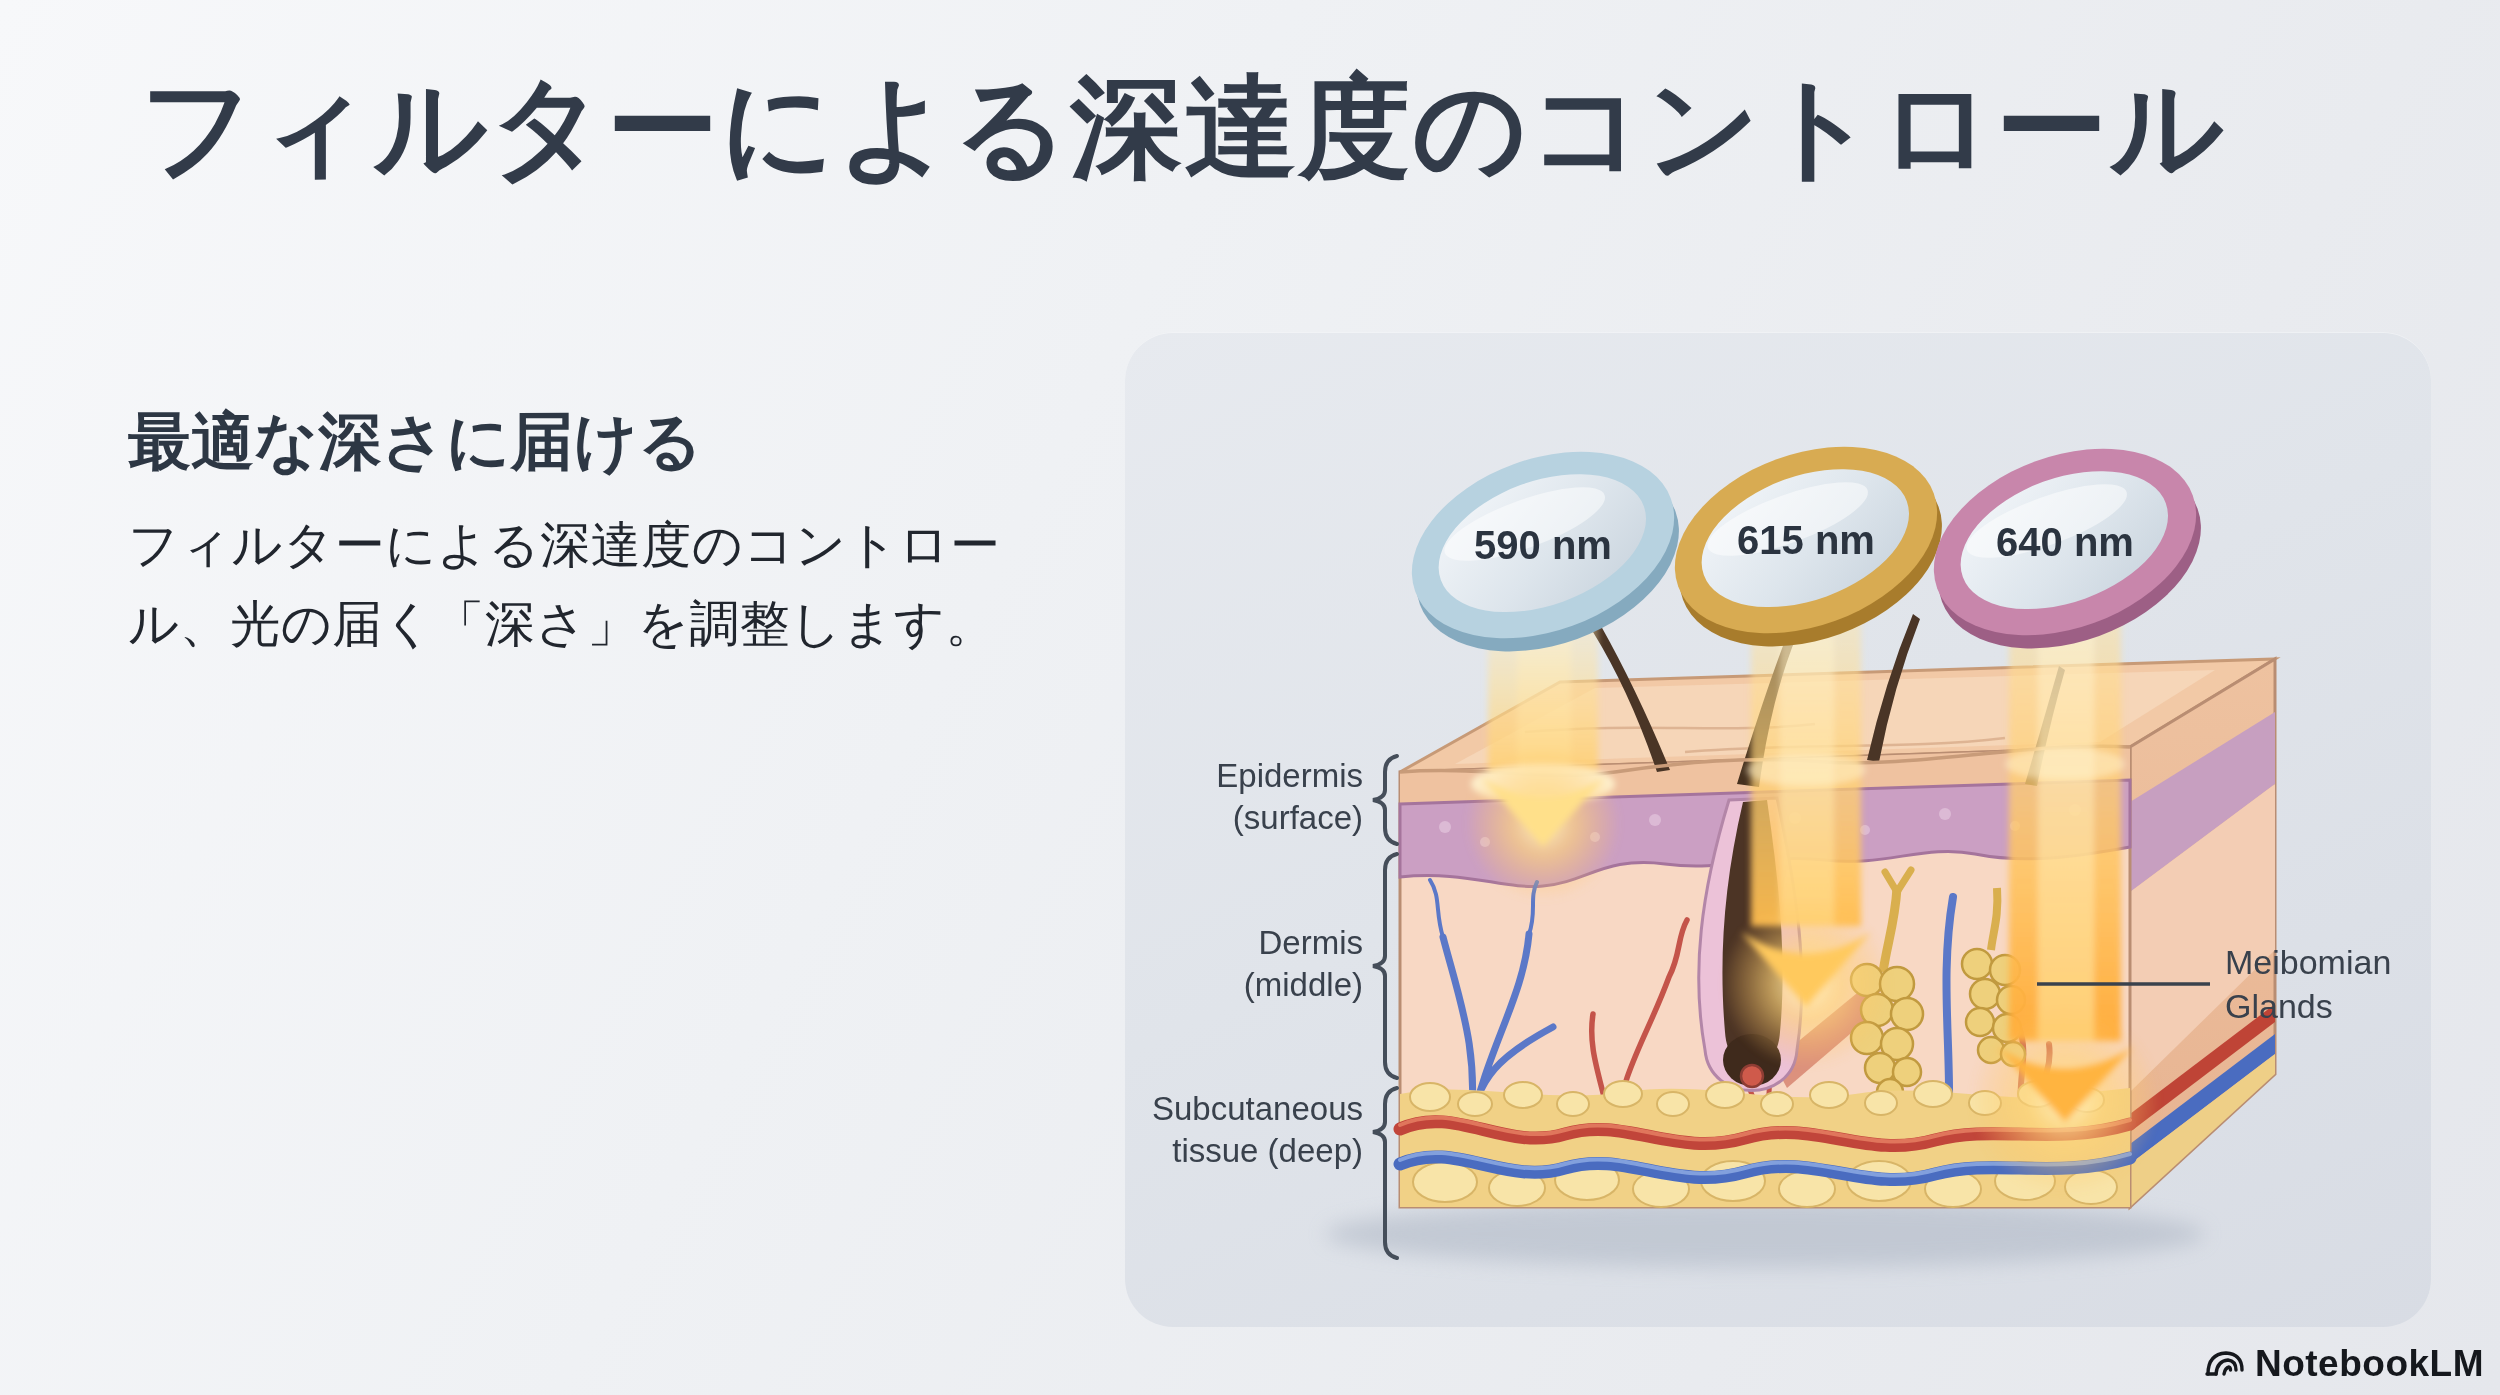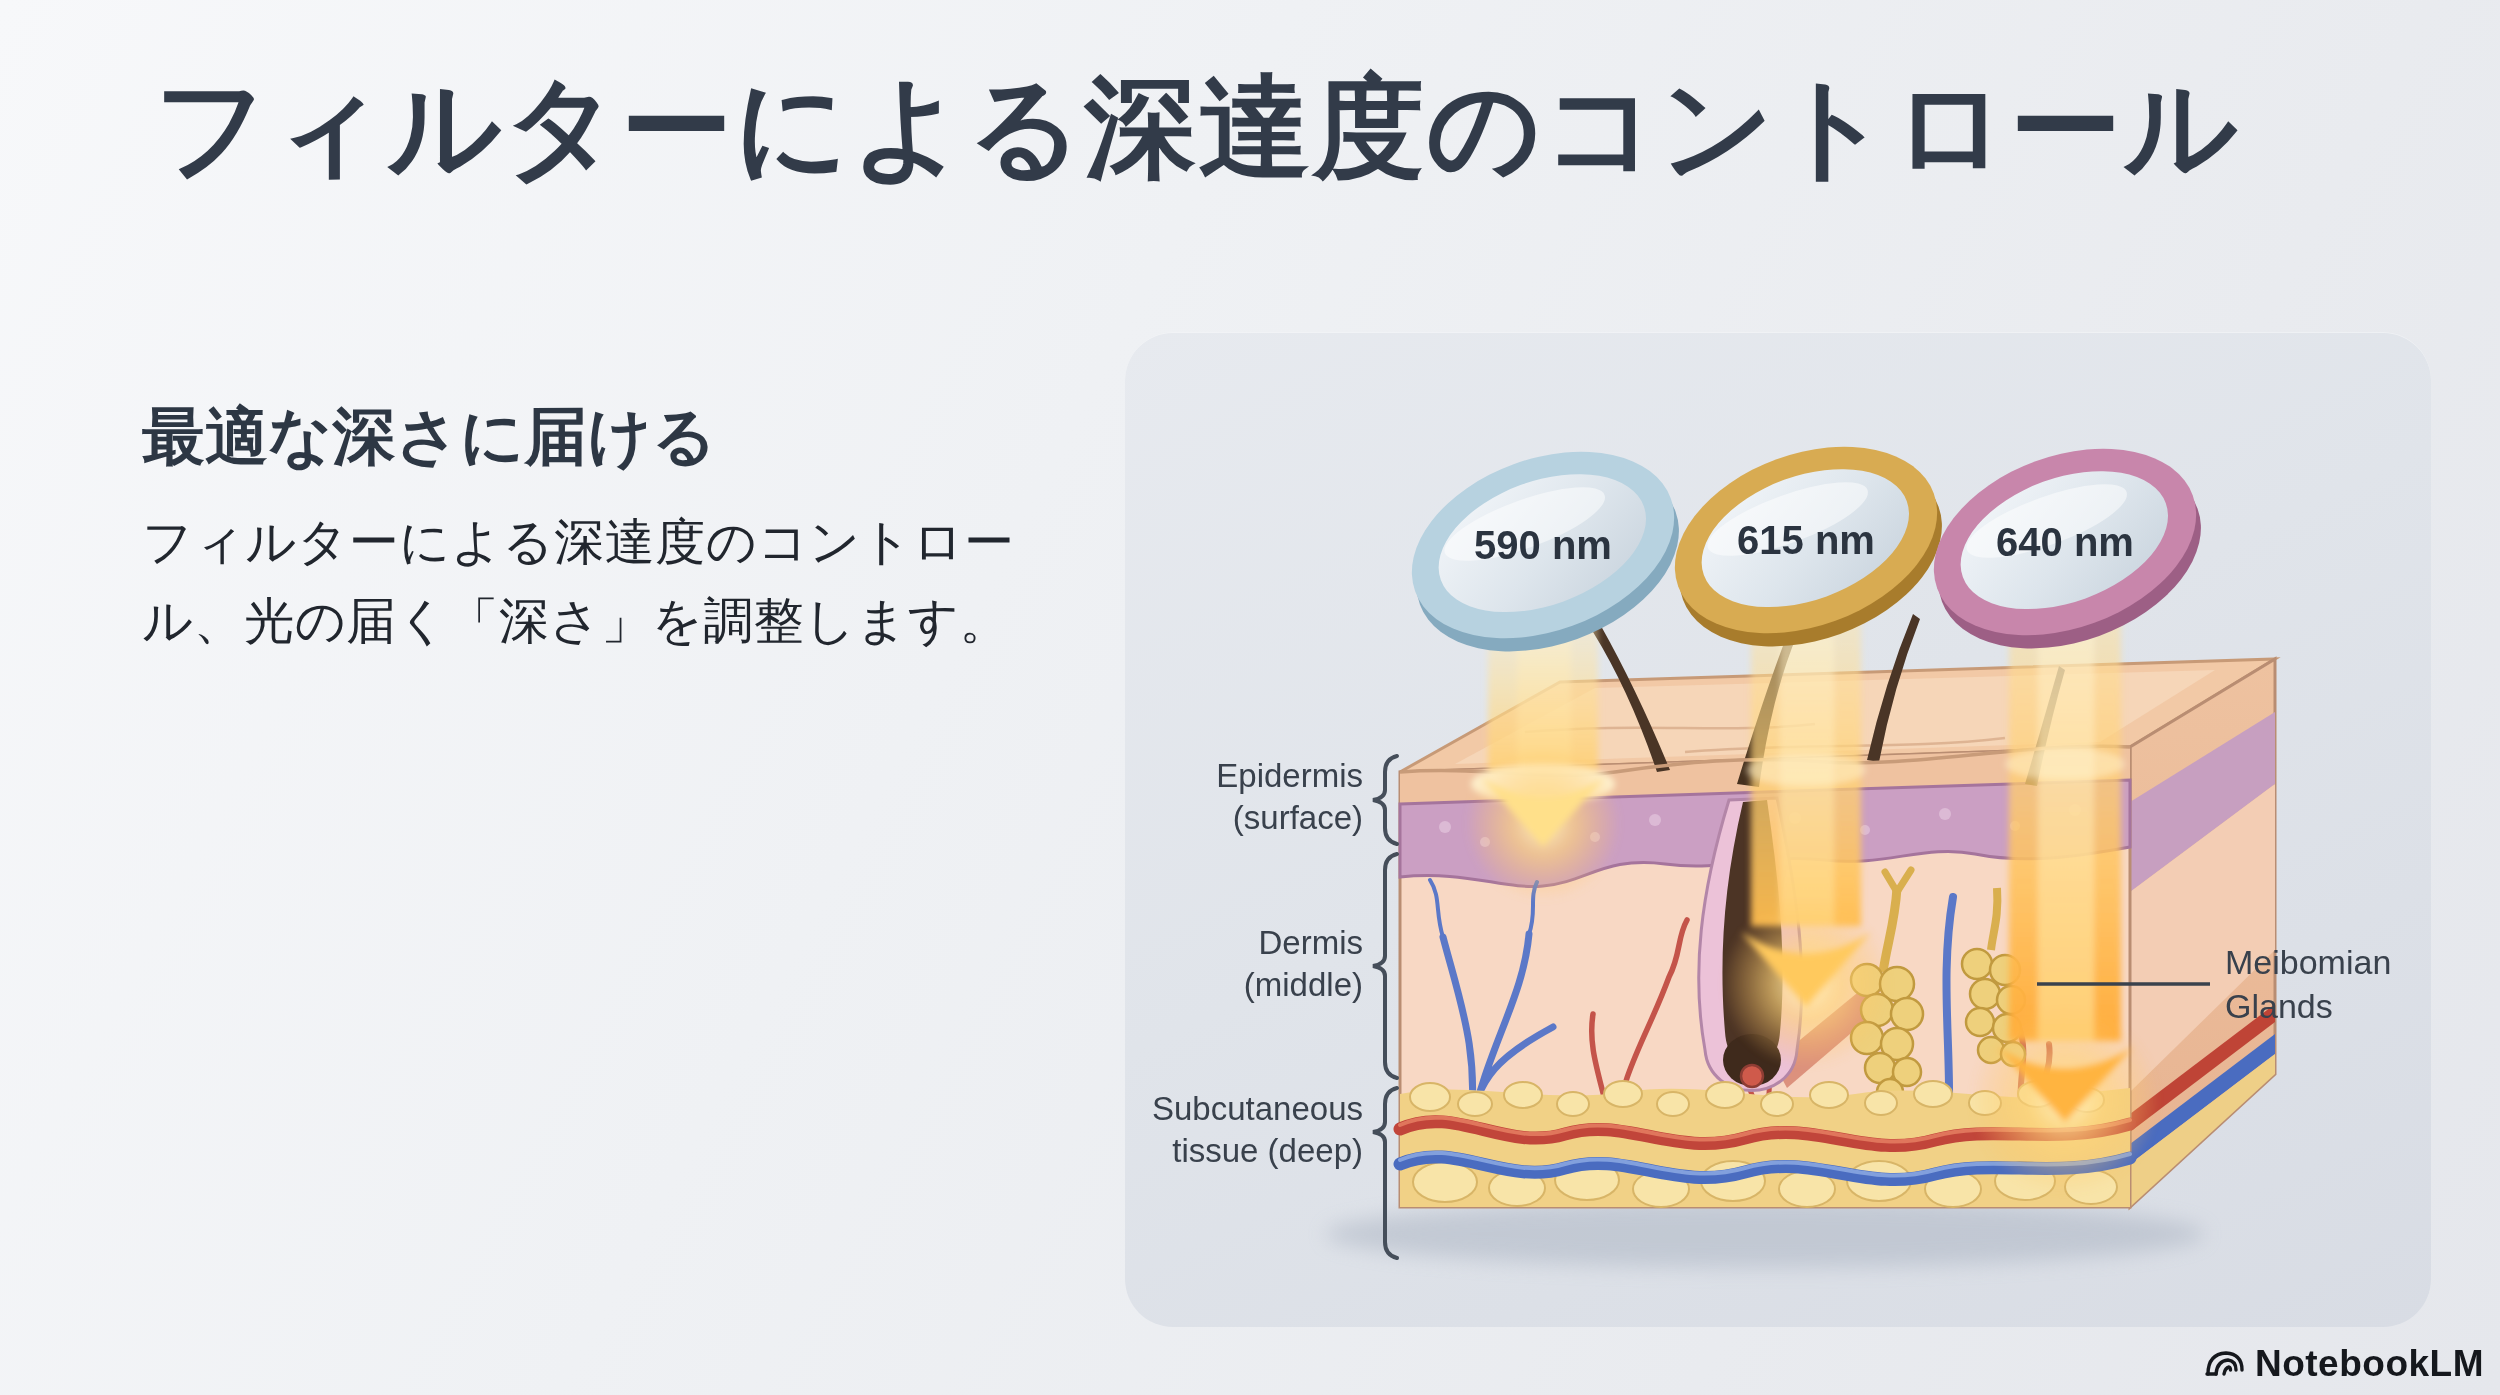--- a/index.html
+++ b/index.html
@@ -4,23 +4,23 @@
 <style>
   html,body{margin:0;padding:0;}
   body{
     width:2500px;height:1395px;position:relative;overflow:hidden;
     font-family:"Liberation Sans","DejaVu Sans",sans-serif;
     background:linear-gradient(118deg,#f7f8fa 0%,#eff1f4 40%,#e9ebef 75%,#e5e7ec 100%);
   }
   .title{
     position:absolute;left:140px;top:62px;width:2280px;
     font-size:112px;font-weight:700;letter-spacing:2px;
-    color:#323b49;line-height:1.18;white-space:nowrap;margin-left:14px;
-  }
-  .left-col{position:absolute;left:142px;top:404px;width:920px;font-family:Liberation Mono, monospace;}
+    color:#323b49;line-height:1.18;white-space:nowrap;
+  }
+  .left-col{position:absolute;left:128px;top:404px;width:920px;}
   .sec-heading{
     font-size:63px;font-weight:700;color:#2d3744;line-height:1.2;margin:0;
   }
   .sec-body{
     font-size:50px;color:#21262e;line-height:1.58;margin:26px 0 0 0;
     width:905px;letter-spacing:.5px;
   }
   .sec-gap{height:110px;}
   .panel{
     position:absolute;left:1125px;top:332px;width:1306px;height:995px;

